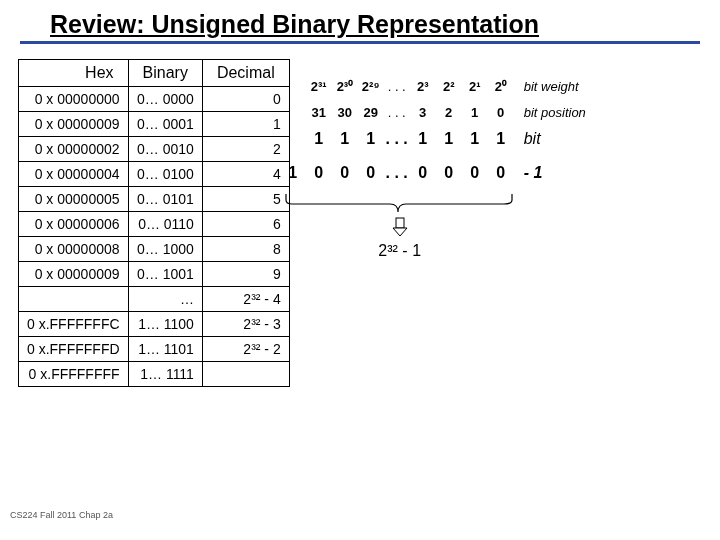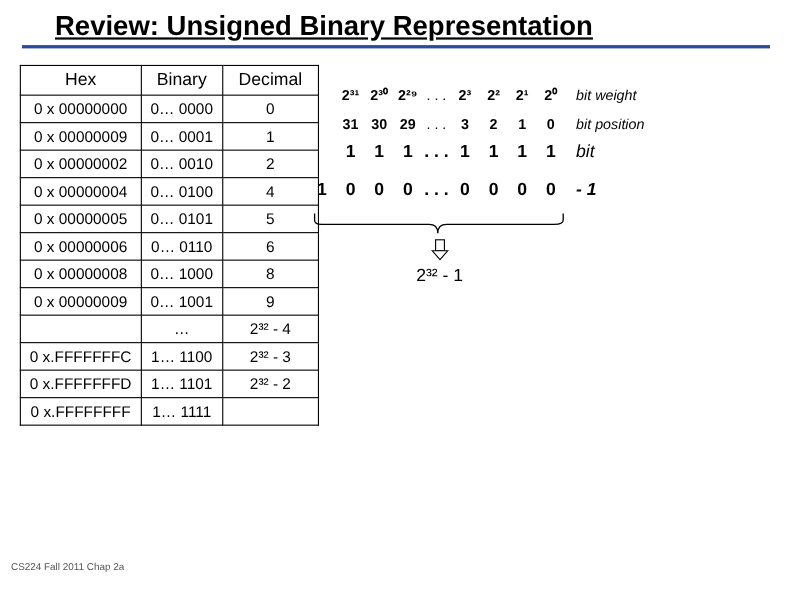--- a/index.html
+++ b/index.html
@@ -24,21 +24,21 @@
     display: flex;
     padding: 0 18px;
   }
   .table {
     border-collapse: collapse;
     font-size: 14px;
   }
   .table th, .table td {
     border: 1px solid #000;
     padding: 2px 8px;
-    text-align: center;
+    text-align: right;
     height: 20px;
     white-space: nowrap;
   }
   .table th {
     font-weight: normal;
     font-size: 16px;
     padding: 3px 14px;
   }
   .right-panel {
     padding-left: 16px;

